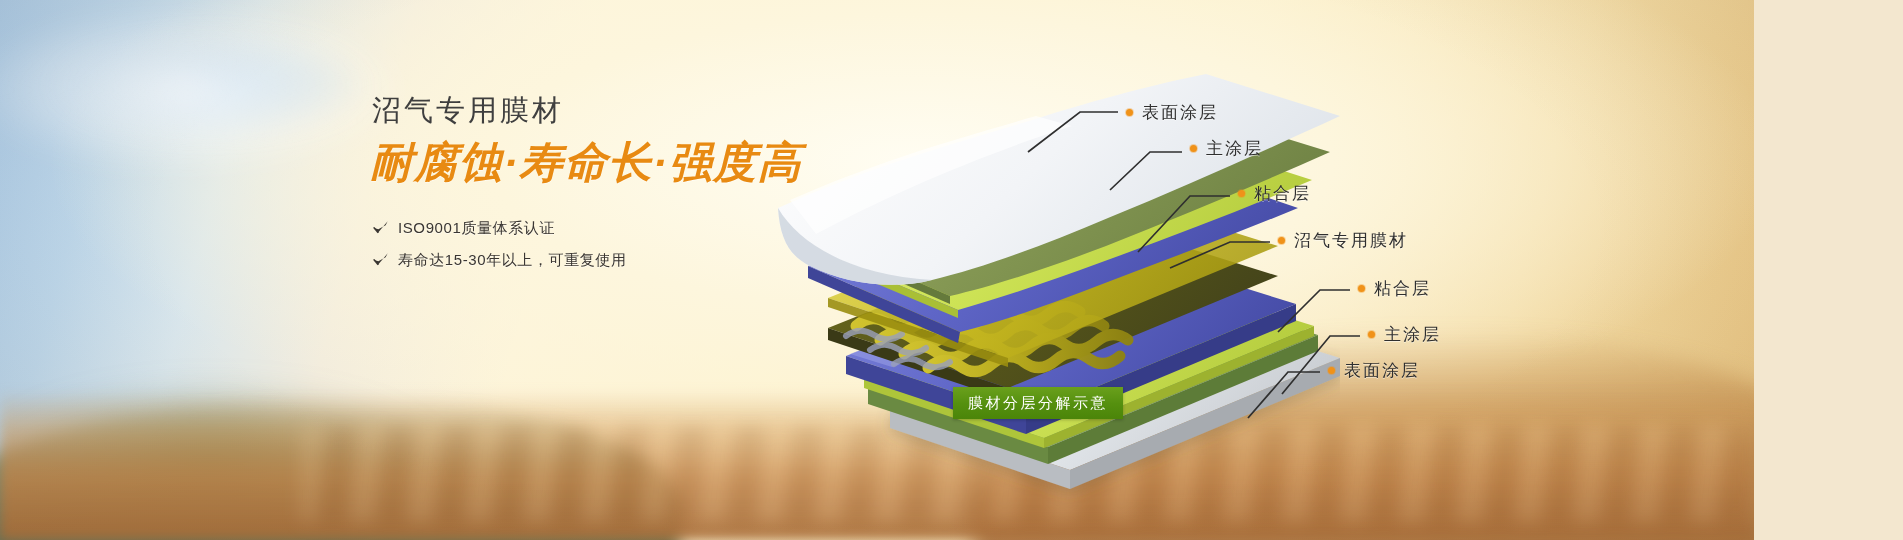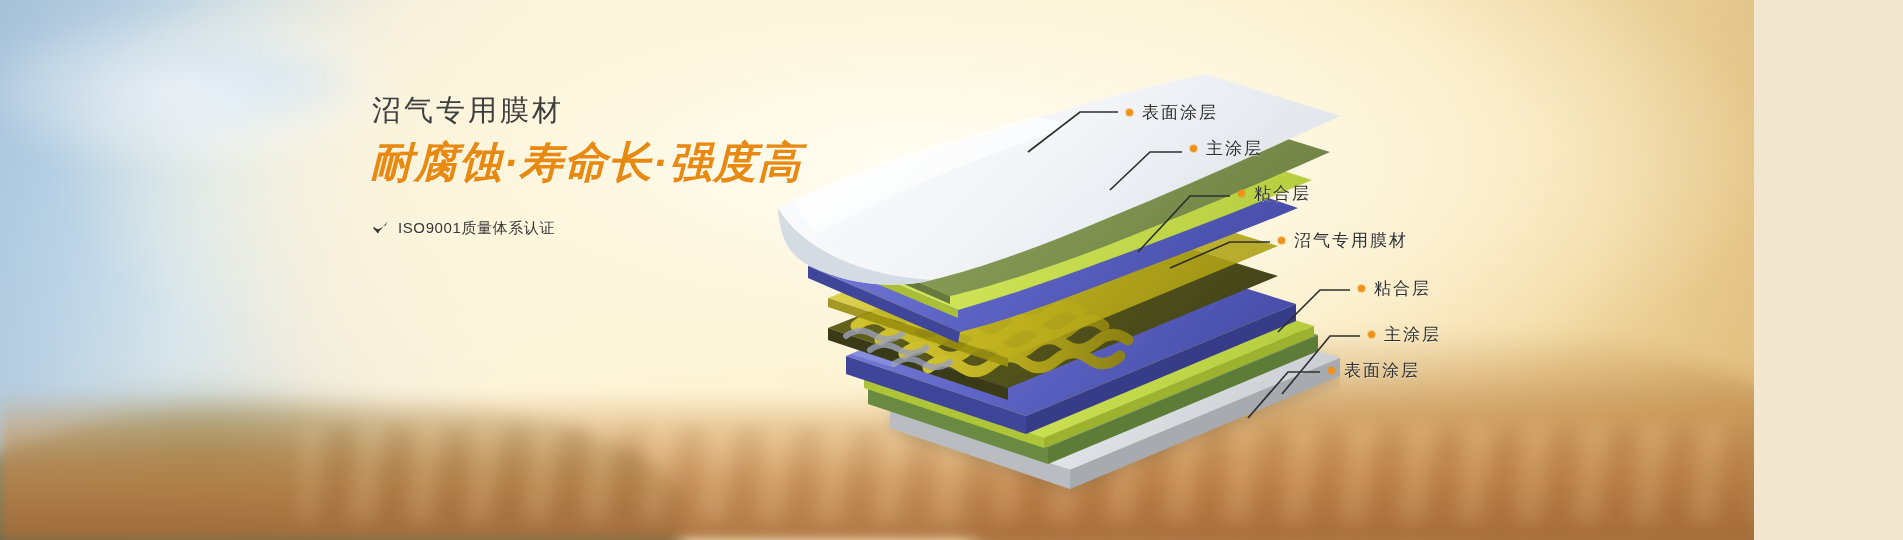--- a/index.html
+++ b/index.html
@@ -139,20 +139,27 @@
     <p class="kicker">沼气专用膜材</p>
     <p class="head-accent">耐腐蚀·寿命长·强度高</p>
 
     <ul class="bullets">
       <li class="bullet">
         <svg class="chk" viewBox="0 0 20 20">
           <path d="M2.4 9.3 L7.3 14.6 L18.4 1.6 L16.0 6.1 L7.5 11.0 Z" fill="#3a3632"></path>
           <path d="M1.2 9.0 L6.6 15.6 L8.2 14.4 L2.8 8.2 Z" fill="#3a3632"></path>
         </svg>
         <span class="bullet-text">ISO9001质量体系认证</span>
+      </li>
+      <li class="bullet">
+        <svg class="chk" viewBox="0 0 20 20">
+          <path d="M2.4 9.3 L7.3 14.6 L18.4 1.6 L16.0 6.1 L7.5 11.0 Z" fill="#3a3632"></path>
+          <path d="M1.2 9.0 L6.6 15.6 L8.2 14.4 L2.8 8.2 Z" fill="#3a3632"></path>
+        </svg>
+        <span class="bullet-text">寿命达15-30年以上，可重复使用</span>
       </li>
     </ul>
   </div>
 
   <div class="art">
     <svg viewBox="0 0 700 500" xmlns="http://www.w3.org/2000/svg">
       <defs>
         <linearGradient id="gWhiteTop" x1="0" y1="0" x2="1" y2="0.4">
           <stop offset="0" stop-color="#ffffff"></stop>
           <stop offset="0.55" stop-color="#f2f4f7"></stop>
@@ -319,14 +326,15 @@
       <span class="cdot"></span>
       <span class="clabel">主涂层</span>
     </div>
 
     <div class="callout" style="left:308px;top:362px;">
       <span class="cdot"></span>
       <span class="clabel">表面涂层</span>
     </div>
   </div>
 
+  <div class="badge">膜材分层分解示意</div>
 
 </div>
 
 </body></html>

